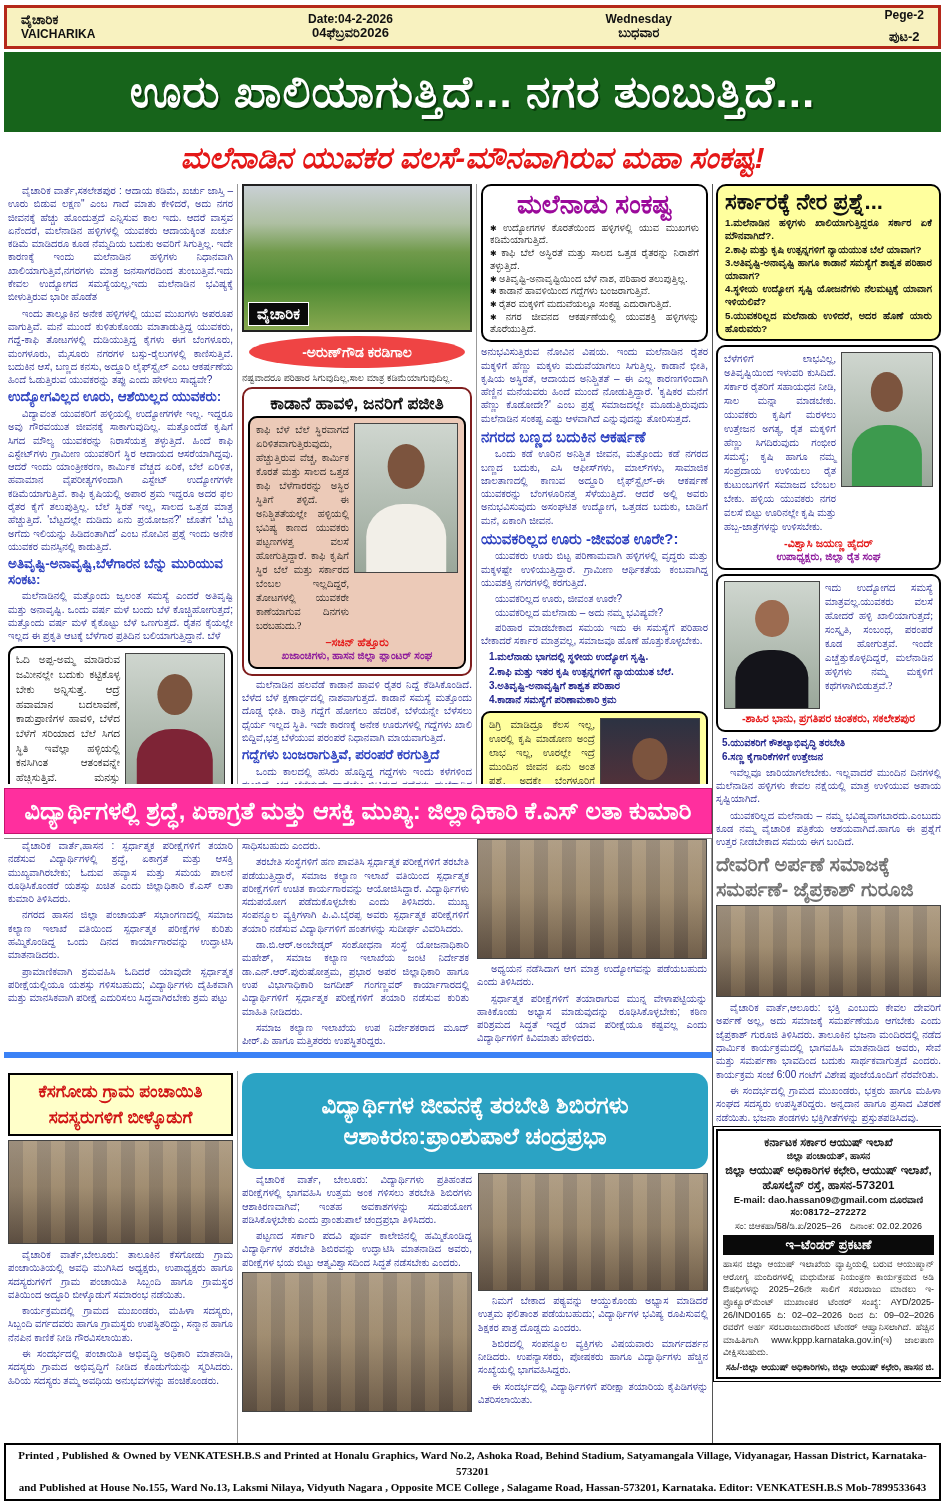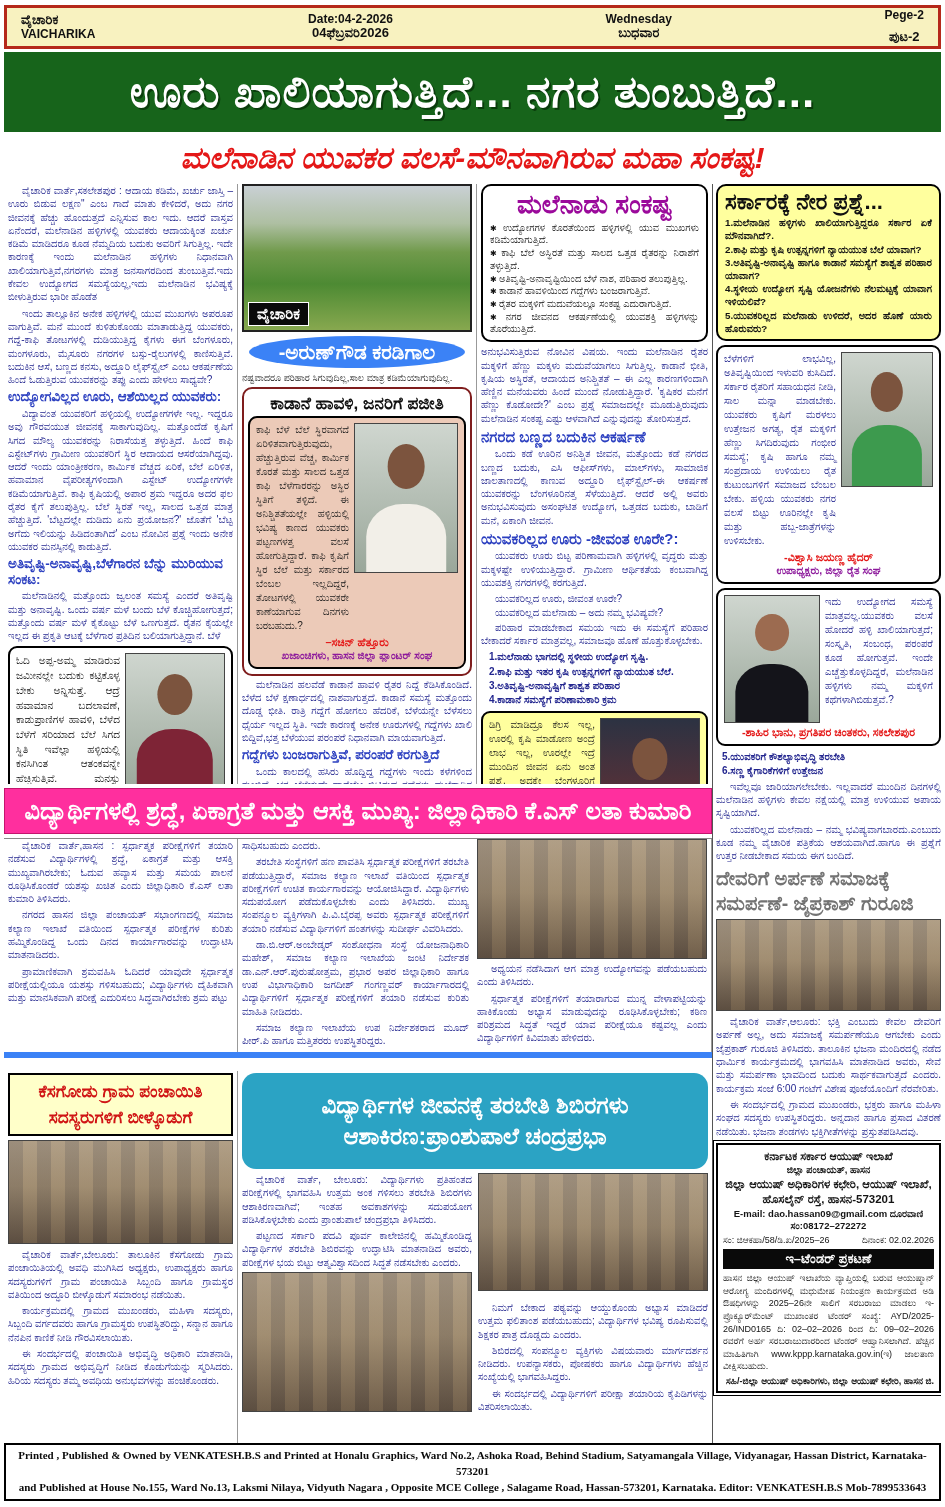--- a/index.html
+++ b/index.html
@@ -46,27 +46,27 @@
   .photo{position:relative;overflow:hidden;border:1px solid #444;background:#b9b9b9;flex:none;}
   .ph-landscape{background:linear-gradient(180deg,#c9d0d4 0%,#aebfa2 26%,#709a4b 46%,#4d8a33 68%,#87a84f 100%);border:2px solid #222;}
   .ph-person{--shirt:#e8e4dc;--skin:#7c543e;background:linear-gradient(180deg,#cfd6cf,#9aa79a);}
   .ph-person::before{content:"";position:absolute;left:50%;top:14%;width:36%;height:30%;border-radius:50%;background:var(--skin);transform:translateX(-50%);}
   .ph-person::after{content:"";position:absolute;left:50%;bottom:-2%;width:78%;height:48%;border-radius:46% 46% 0 0;background:var(--shirt);transform:translateX(-50%);}
   .ph-group{background:
      repeating-linear-gradient(90deg,rgba(60,40,30,.35) 0 14px,rgba(120,90,60,.35) 14px 28px),
      linear-gradient(180deg,#cfc4ae 0%,#b7a98e 45%,#6d6253 100%);}
   .logo-chip{position:absolute;left:4px;bottom:4px;background:#0a0a0a;color:#fff;font-weight:bold;font-size:15px;padding:2px 8px;border:1px solid #fff;}
   .author-oval{
-    margin:4px auto;background:#3b82f6;color:#fff;font-weight:bold;font-size:20px;
+    margin:4px auto;background:#ef4444;color:#fff;font-weight:bold;font-size:14px;
     width:216px;height:32px;border-radius:50%;display:flex;align-items:center;justify-content:center;white-space:nowrap;
   }
   
   .qbox{border:2px solid #000;border-radius:9px;padding:5px 6px;margin:4px 0;background:#fff;overflow:hidden;}
   .qbox .quote-flex{display:flex;gap:5px;}
-  .qbox .qtext{flex:1;font-size:10.5px;line-height:1.4;text-align:justify;color:#1a1a1a;}
+  .qbox .qtext{flex:1;font-size:10.5px;line-height:1.4;text-align:justify;color:#1a1a1a;font-family:Liberation Serif, serif;}
   .attr-red{color:#e41717;font-weight:bold;font-size:11px;text-align:center;margin-top:3px;}
   .attr-purple{color:#8d1a9c;font-weight:bold;font-size:10.5px;text-align:center;}
   .malnad-box{border:2px solid #000;border-radius:10px;padding:4px 7px;margin-bottom:3px;}
   .malnad-title{color:#9b0a9b;font-weight:bold;font-size:26px;text-align:center;line-height:1.1;margin-bottom:3px;}
   .bullet{font-size:9.8px;line-height:1.3;color:#141414;text-align:justify;}
   .bullet::before{content:"✱ ";font-size:8px;}
   .yellow-qbox{background:#ffff9e;}
   .pink-qbox{background:#eccab8;}
   .frame{border:2px solid #7f1d1d;border-radius:10px;padding:3px 4px;margin:2px 0;}
   .gov-qbox{border:2px solid #000;border-radius:10px;background:#ffff9e;padding:4px 7px;margin-bottom:4px;}
@@ -92,21 +92,21 @@
   .b-left{width:234px;border-right:1px solid #999;padding:0 4px;overflow:hidden;}
   .b-mid{width:474px;padding:0 4px;overflow:hidden;}
   .mid-cols{display:flex;gap:6px;}
   .mid-cols .mc{width:50%;overflow:hidden;}
   
   .guruji-head{color:#737373;font-weight:bold;font-size:19.5px;text-align:left;line-height:1.25;margin:4px 0;}
   
   .tender{border:2px solid #000;outline:1px solid #000;outline-offset:2px;padding:4px 5px;margin-top:5px;font-size:9.5px;}
   .tender .t-line{text-align:center;color:#141414;line-height:1.35;}
   .t-bold{font-weight:bold;}
-  .t-row{display:flex;justify-content:space-between;font-size:9px;margin:2px 0;color:#141414;}
+  .t-row{display:flex;justify-content:space-between;font-size:9px;margin:2px 12px;color:#141414;}
   .t-bar{background:#0a0a0a;color:#fff;font-weight:bold;text-align:center;font-size:13px;padding:2px 0;margin:3px 0;}
   .t-body{font-size:9px;line-height:1.4;text-align:justify;color:#141414;}
   .t-sign{font-size:9px;font-weight:bold;text-align:right;margin-top:3px;color:#141414;}
   
   .footer{
     position:absolute;left:4px;right:4px;bottom:6px;border:2px solid #000;background:#fff;
     padding:3px 6px;text-align:center;font-family:"Liberation Serif","DejaVu Serif",serif;
     font-weight:bold;font-size:11px;line-height:1.45;color:#0a0a0a;
   }
 </style>
@@ -249,21 +249,21 @@
             <span>ಆಶಾಕಿರಣ:ಪ್ರಾಂಶುಪಾಲೆ ಚಂದ್ರಪ್ರಭಾ</span>
           </div>
           <div class="mid-cols">
             <div class="mc">
               <p class="bodytext ind">ವೈಚಾರಿಕ ವಾರ್ತೆ, ಬೇಲೂರು: ವಿದ್ಯಾರ್ಥಿಗಳು ಪ್ರತಿಹಂತದ ಪರೀಕ್ಷೆಗಳಲ್ಲಿ ಭಾಗವಹಿಸಿ ಉತ್ತಮ ಅಂಕ ಗಳಿಸಲು ತರಬೇತಿ ಶಿಬಿರಗಳು ಆಶಾಕಿರಣವಾಗಿವೆ; ಇಂತಹ ಅವಕಾಶಗಳನ್ನು ಸದುಪಯೋಗ ಪಡಿಸಿಕೊಳ್ಳಬೇಕು ಎಂದು ಪ್ರಾಂಶುಪಾಲೆ ಚಂದ್ರಪ್ರಭಾ ತಿಳಿಸಿದರು.</p>
               <p class="bodytext ind">ಪಟ್ಟಣದ ಸರ್ಕಾರಿ ಪದವಿ ಪೂರ್ವ ಕಾಲೇಜಿನಲ್ಲಿ ಹಮ್ಮಿಕೊಂಡಿದ್ದ ವಿದ್ಯಾರ್ಥಿಗಳ ತರಬೇತಿ ಶಿಬಿರವನ್ನು ಉದ್ಘಾಟಿಸಿ ಮಾತನಾಡಿದ ಅವರು, ಪರೀಕ್ಷೆಗಳ ಭಯ ಬಿಟ್ಟು ಆತ್ಮವಿಶ್ವಾಸದಿಂದ ಸಿದ್ಧತೆ ನಡೆಸಬೇಕು ಎಂದರು.</p>
               <div class="photo ph-group" style="width:100%;height:140px;"></div>
             </div>
             <div class="mc">
               <div class="photo ph-group" style="width:100%;height:118px;"></div>
-              <p class="bodytext ind" style="margin-top:10px;">ನಿಮಗೆ ಬೇಕಾದ ಪಠ್ಯವನ್ನು ಆಯ್ದುಕೊಂಡು ಅಭ್ಯಾಸ ಮಾಡಿದರೆ ಉತ್ತಮ ಫಲಿತಾಂಶ ಪಡೆಯಬಹುದು; ವಿದ್ಯಾರ್ಥಿಗಳ ಭವಿಷ್ಯ ರೂಪಿಸುವಲ್ಲಿ ಶಿಕ್ಷಕರ ಪಾತ್ರ ದೊಡ್ಡದು ಎಂದರು.</p>
+              <p class="bodytext ind" style="margin-top:3px;">ನಿಮಗೆ ಬೇಕಾದ ಪಠ್ಯವನ್ನು ಆಯ್ದುಕೊಂಡು ಅಭ್ಯಾಸ ಮಾಡಿದರೆ ಉತ್ತಮ ಫಲಿತಾಂಶ ಪಡೆಯಬಹುದು; ವಿದ್ಯಾರ್ಥಿಗಳ ಭವಿಷ್ಯ ರೂಪಿಸುವಲ್ಲಿ ಶಿಕ್ಷಕರ ಪಾತ್ರ ದೊಡ್ಡದು ಎಂದರು.</p>
               <p class="bodytext ind">ಶಿಬಿರದಲ್ಲಿ ಸಂಪನ್ಮೂಲ ವ್ಯಕ್ತಿಗಳು ವಿಷಯವಾರು ಮಾರ್ಗದರ್ಶನ ನೀಡಿದರು. ಉಪನ್ಯಾಸಕರು, ಪೋಷಕರು ಹಾಗೂ ವಿದ್ಯಾರ್ಥಿಗಳು ಹೆಚ್ಚಿನ ಸಂಖ್ಯೆಯಲ್ಲಿ ಭಾಗವಹಿಸಿದ್ದರು.</p>
               <p class="bodytext ind">ಈ ಸಂದರ್ಭದಲ್ಲಿ ವಿದ್ಯಾರ್ಥಿಗಳಿಗೆ ಪರೀಕ್ಷಾ ತಯಾರಿಯ ಕೈಪಿಡಿಗಳನ್ನು ವಿತರಿಸಲಾಯಿತು.</p>
             </div>
           </div>
         </div>
       </div>
     </div>
 
     <div class="right-strip">
       <div class="gov-qbox">

